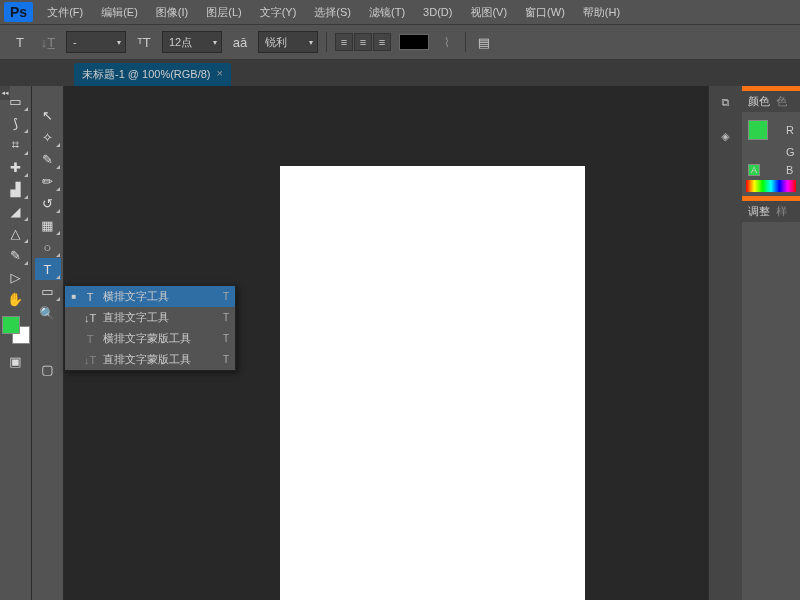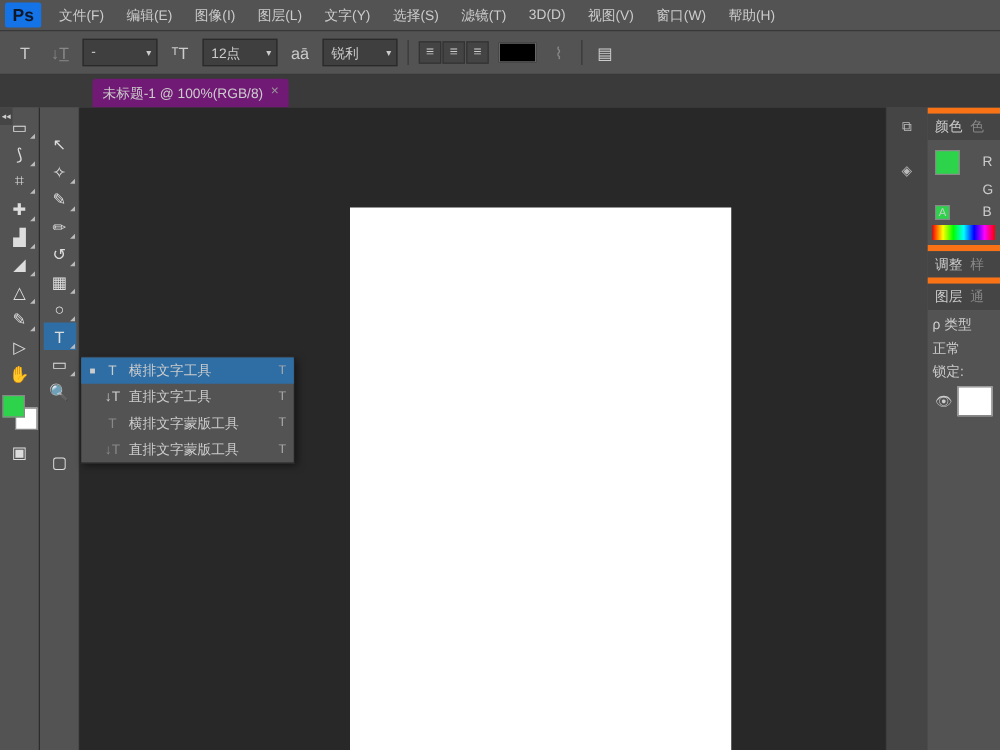--- a/index.html
+++ b/index.html
@@ -9,21 +9,21 @@
 .menu-item{padding:4px 8px;cursor:pointer}
 .options-bar{background:#535353;height:36px;display:flex;align-items:center;padding:0 10px;gap:8px;border-top:1px solid #383838;border-bottom:1px solid #383838}
 .opt-icon{width:20px;height:20px;display:flex;align-items:center;justify-content:center;font-size:13px}
 .opt-select{background:#3f3f3f;border:1px solid #2a2a2a;padding:2px 6px;height:22px;display:flex;align-items:center;min-width:60px;position:relative}
 .opt-select::after{content:"▾";position:absolute;right:4px;font-size:8px}
 .opt-divider{width:1px;height:20px;background:#383838}
 .opt-align{display:flex;gap:1px}
 .opt-align span{width:18px;height:18px;display:flex;align-items:center;justify-content:center;background:#444;border:1px solid #333}
 .opt-color{width:30px;height:16px;background:#000;border:1px solid #666}
 .tabbar{background:#3a3a3a;height:26px;display:flex;align-items:flex-end;padding-left:74px}
-.tab{background:#701a75;padding:4px 8px;border-radius:3px 3px 0 0;display:flex;align-items:flex-start;gap:6px;font-size:11px;color:#ddd}
+.tab{background:#0c4a6e;padding:4px 8px;border-radius:3px 3px 0 0;display:flex;align-items:flex-start;gap:6px;font-size:11px;color:#ddd}
 .tab-close{cursor:pointer;color:#999}
 .main{display:flex;height:calc(600px - 24px - 36px - 26px);position:relative}
 .tool-col{background:#535353;width:32px;display:flex;flex-direction:column;align-items:center;padding-top:4px;gap:0;border-right:1px solid #2c2c2c}
 .toolbox{display:flex}
 .tool{width:26px;height:22px;display:flex;align-items:center;justify-content:center;font-size:13px;cursor:pointer;color:#ddd;position:relative}
 .tool.active{background:#2f6ea5}
 .tool.expand::after{content:"";position:absolute;bottom:1px;right:1px;width:0;height:0;border-left:4px solid transparent;border-bottom:4px solid #bbb}
 .swatches{margin-top:6px;position:relative;width:28px;height:28px}
 .sw-fg{position:absolute;top:0;left:0;width:18px;height:18px;background:#2dd44b;border:1px solid #888;z-index:2}
 .sw-bg{position:absolute;bottom:0;right:0;width:18px;height:18px;background:#fff;border:1px solid #888}
@@ -197,29 +197,15 @@
                 <span style="flex:1"></span>
                 <span class="cs-label">B</span>
               </div>
           </div>
           <div class="spectrum"></div>
         </div>
       </div>
       <div class="panel">
         <div class="panel-tab"><span>调整</span> &nbsp;<span style="color:#888">样</span></div>
       </div>
-      <div class="panel">
-        <div class="panel-tab"><span>图层</span> &nbsp;<span style="color:#888">通</span></div>
-        <div class="panel-body">
-          <div style="display:flex;gap:2px;margin-bottom:2px">
-              <span>ρ 类型</span>
-            </div>
-          <div style="padding:2px 0">正常</div>
-          <div style="padding:2px 0">锁定:</div>
-          <div class="layer-row">
-            <span class="layer-eye">👁</span>
-            <div class="layer-thumb"></div>
-          </div>
-        </div>
-      </div>
     </div>
   </div>
 </div>
 
 </body></html>

